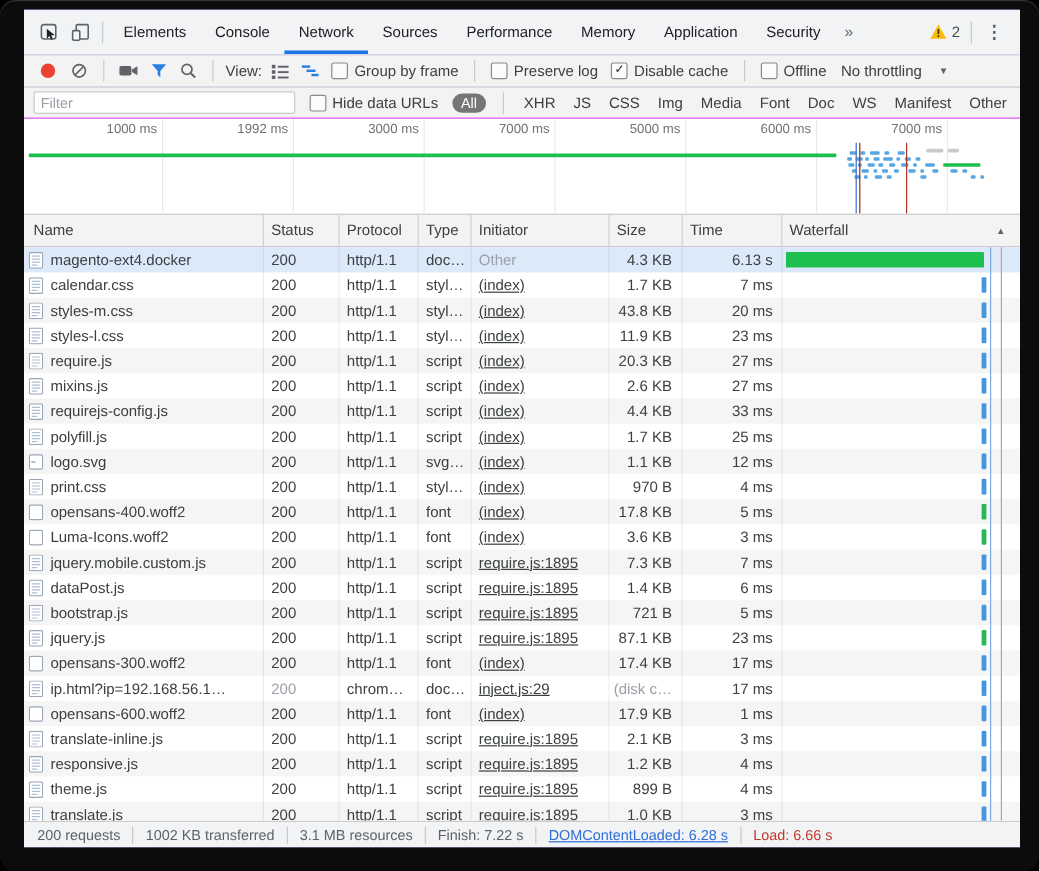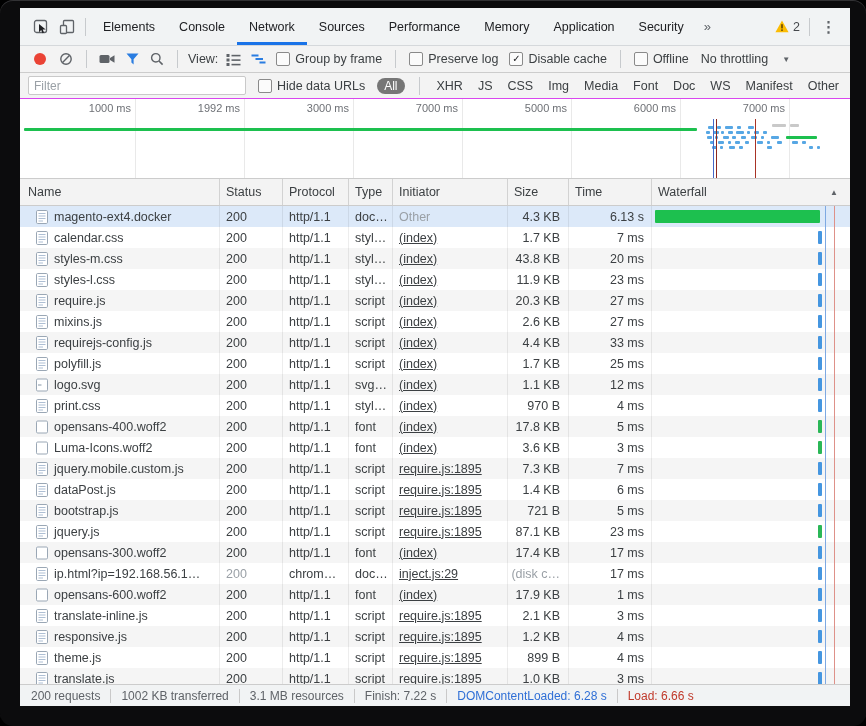--- a/index.html
+++ b/index.html
@@ -47,34 +47,34 @@
   .th{display:flex;align-items:center;padding-left:6px;border-right:1px solid #d2d2d2;box-sizing:border-box;overflow:hidden;white-space:nowrap;}
   .th.first{padding-left:8px;}
   .th.last{border-right:none;position:relative;text-align:center;}
   .sort-arrow{position:absolute;right:12px;top:9px;font-size:8px;color:#5f6368;}
 
   .tbody{position:relative;height:478px;flex:none;overflow:hidden;background:#fff;}
   .row{display:grid;grid-template-columns:200px 63px 66px 44px 115px 61px 83px auto;height:21px;font-size:12.5px;color:#3c4043;}
   .row.odd{background:#f5f5f5;}
   .row.selected{background:#dce9f9;}
   .cell{display:flex;align-items:center;padding-left:6px;border-right:1px solid rgba(0,0,0,0.07);box-sizing:border-box;overflow:hidden;white-space:nowrap;}
-  .cell.name{padding-left:16px;gap:6px;}
+  .cell.name{padding-left:4px;gap:6px;}
   .cell.r{justify-content:flex-end;padding-left:0;padding-right:8px;}
   .cell.time{padding-right:7px;}
   .cell.waterfall{border-right:none;position:relative;padding:0;}
   .muted{color:#9aa0a6;}
   .link{text-decoration:underline;}
   .wbar{position:absolute;top:4px;height:13px;border-radius:1px;}
   .tick{position:absolute;top:4px;width:4px;height:13px;border-radius:1px;}
   .vline{position:absolute;top:0;bottom:0;width:1px;z-index:3;}
 
   
   .statusbar{height:23px;flex:none;background:#f1f3f4;border-top:1px solid #ccc;display:flex;align-items:center;padding:0 11px;gap:10px;box-sizing:border-box;font-size:12px;color:#5f6368;white-space:nowrap;}
   .sb-sep{width:1px;height:14px;background:#c9c9c9;flex:none;}
-  .sb-blue{color:#2f6fd6;}
+  .sb-blue{color:#2f6fd6;text-decoration:underline;}
   .sb-red{color:#c0392b;}
 </style>
 </head>
 <body>
 
 <div class="frame">
   <div class="content">
 
     <div class="tabbar">
       <div class="tb-icon">

